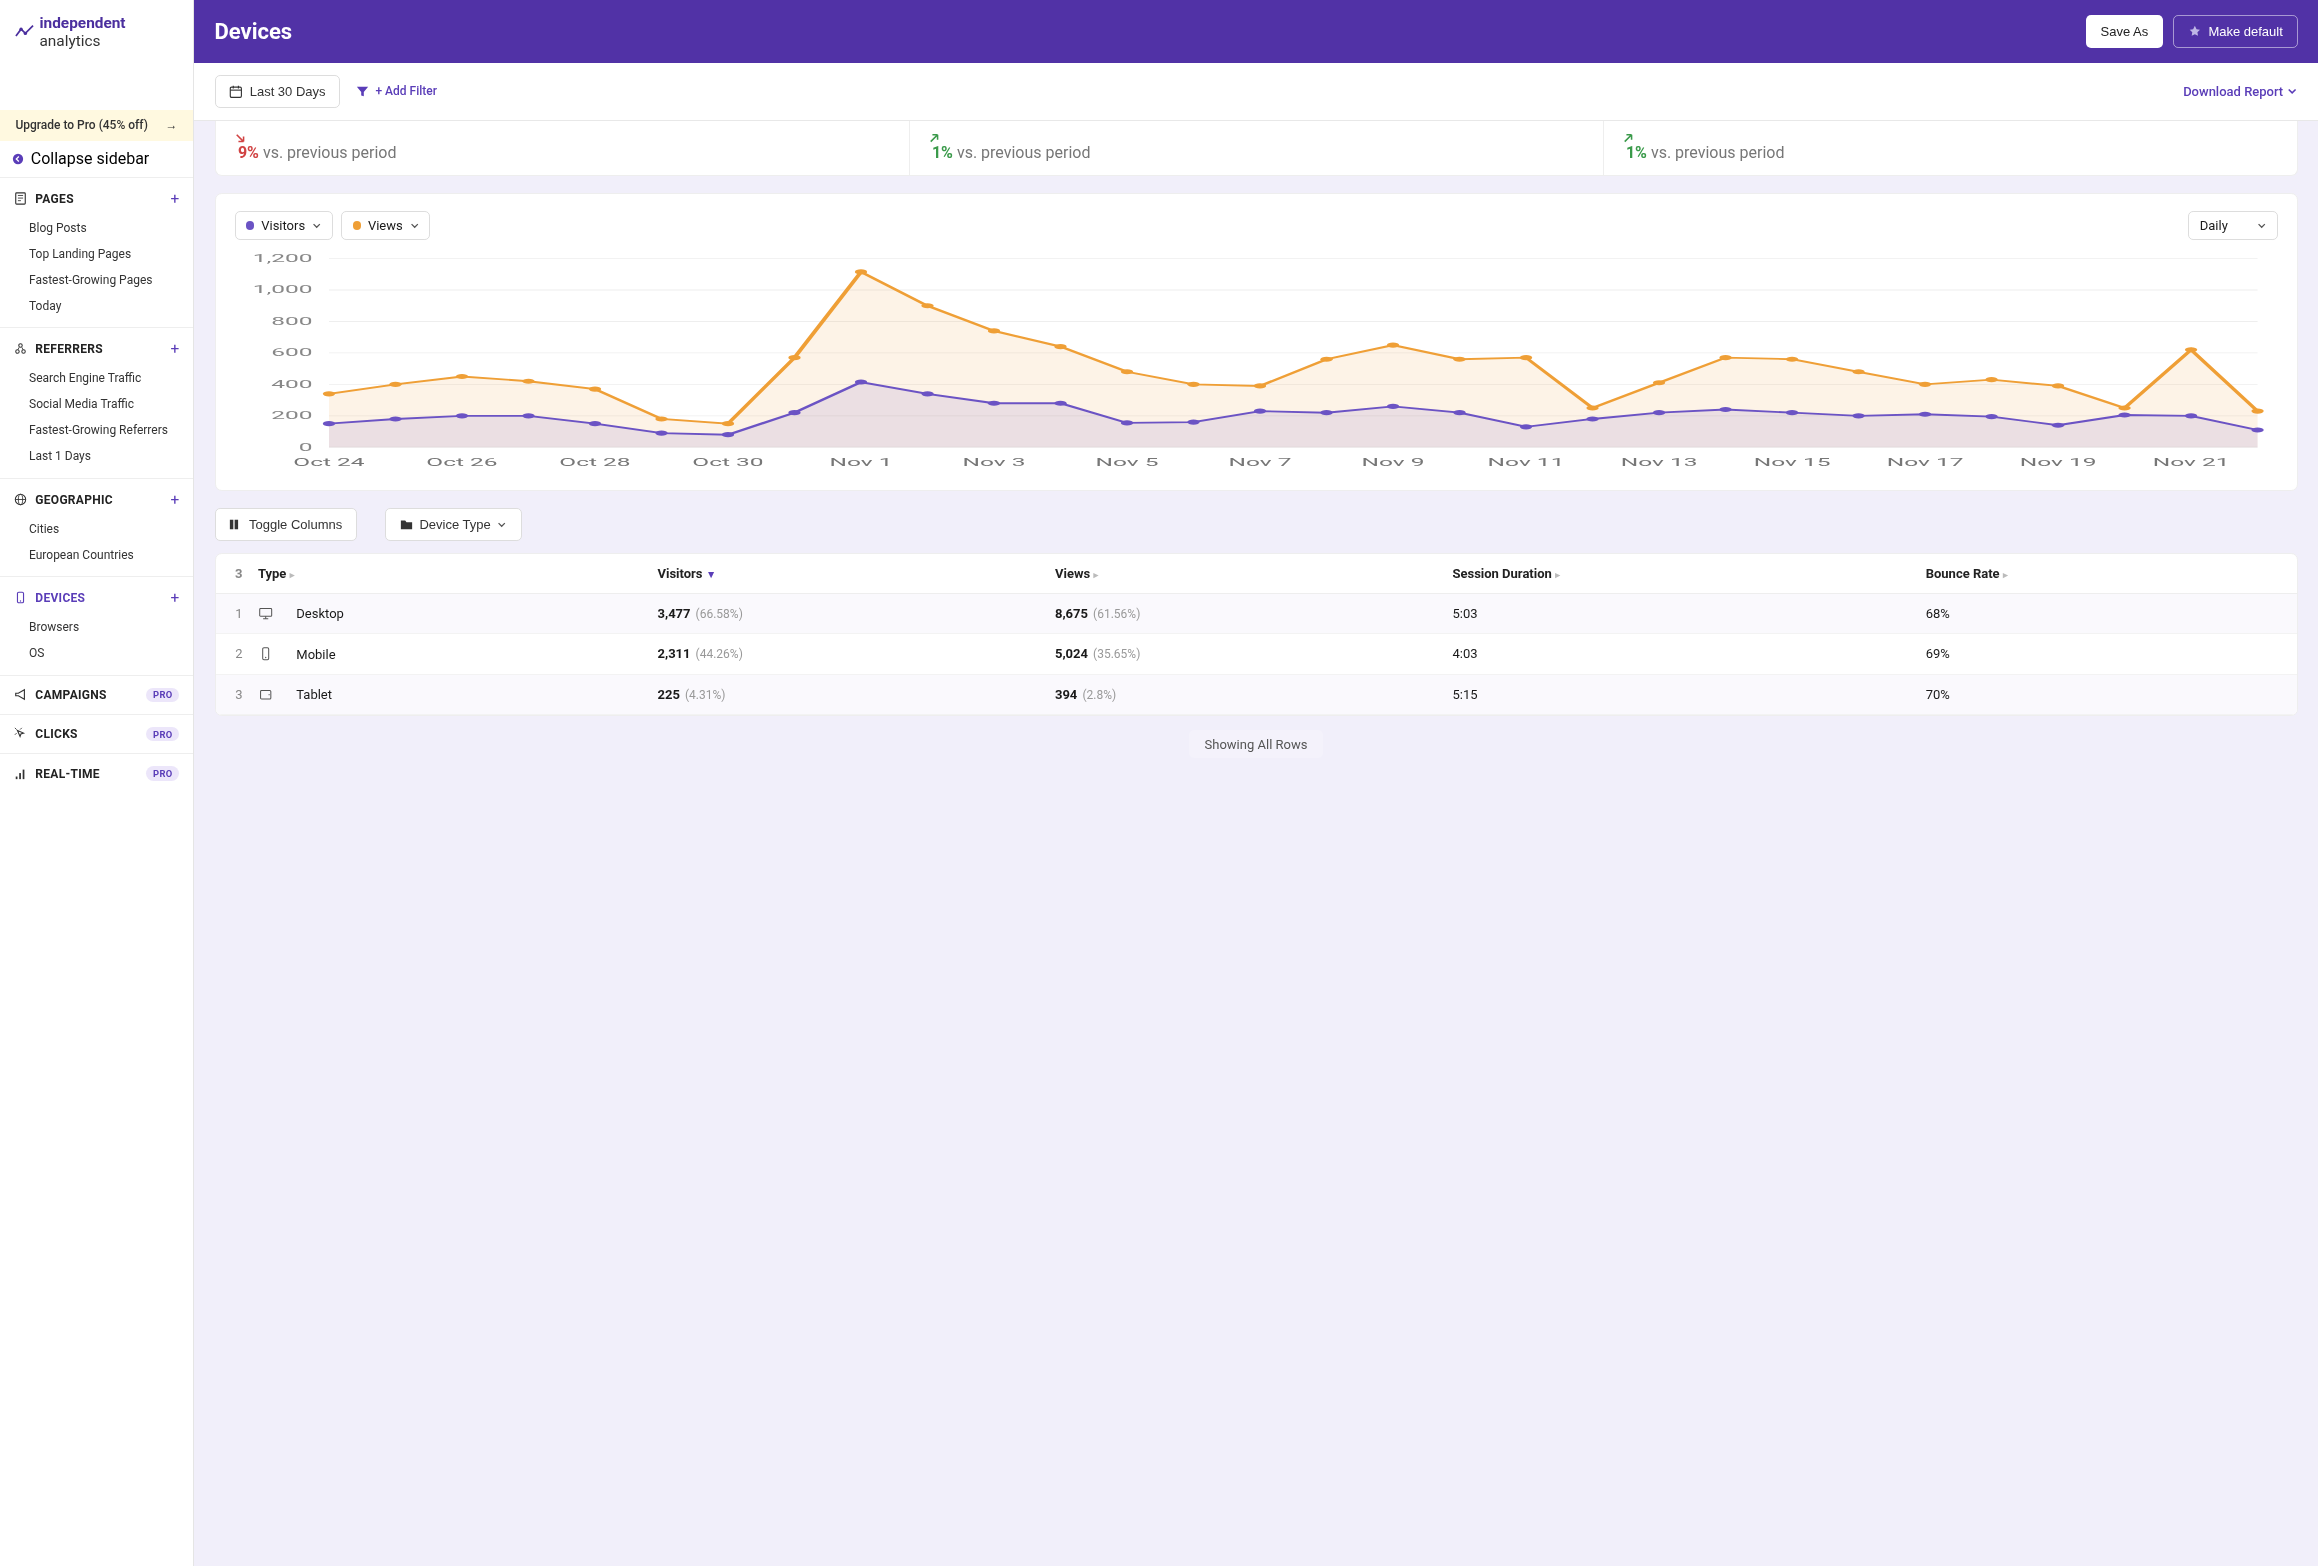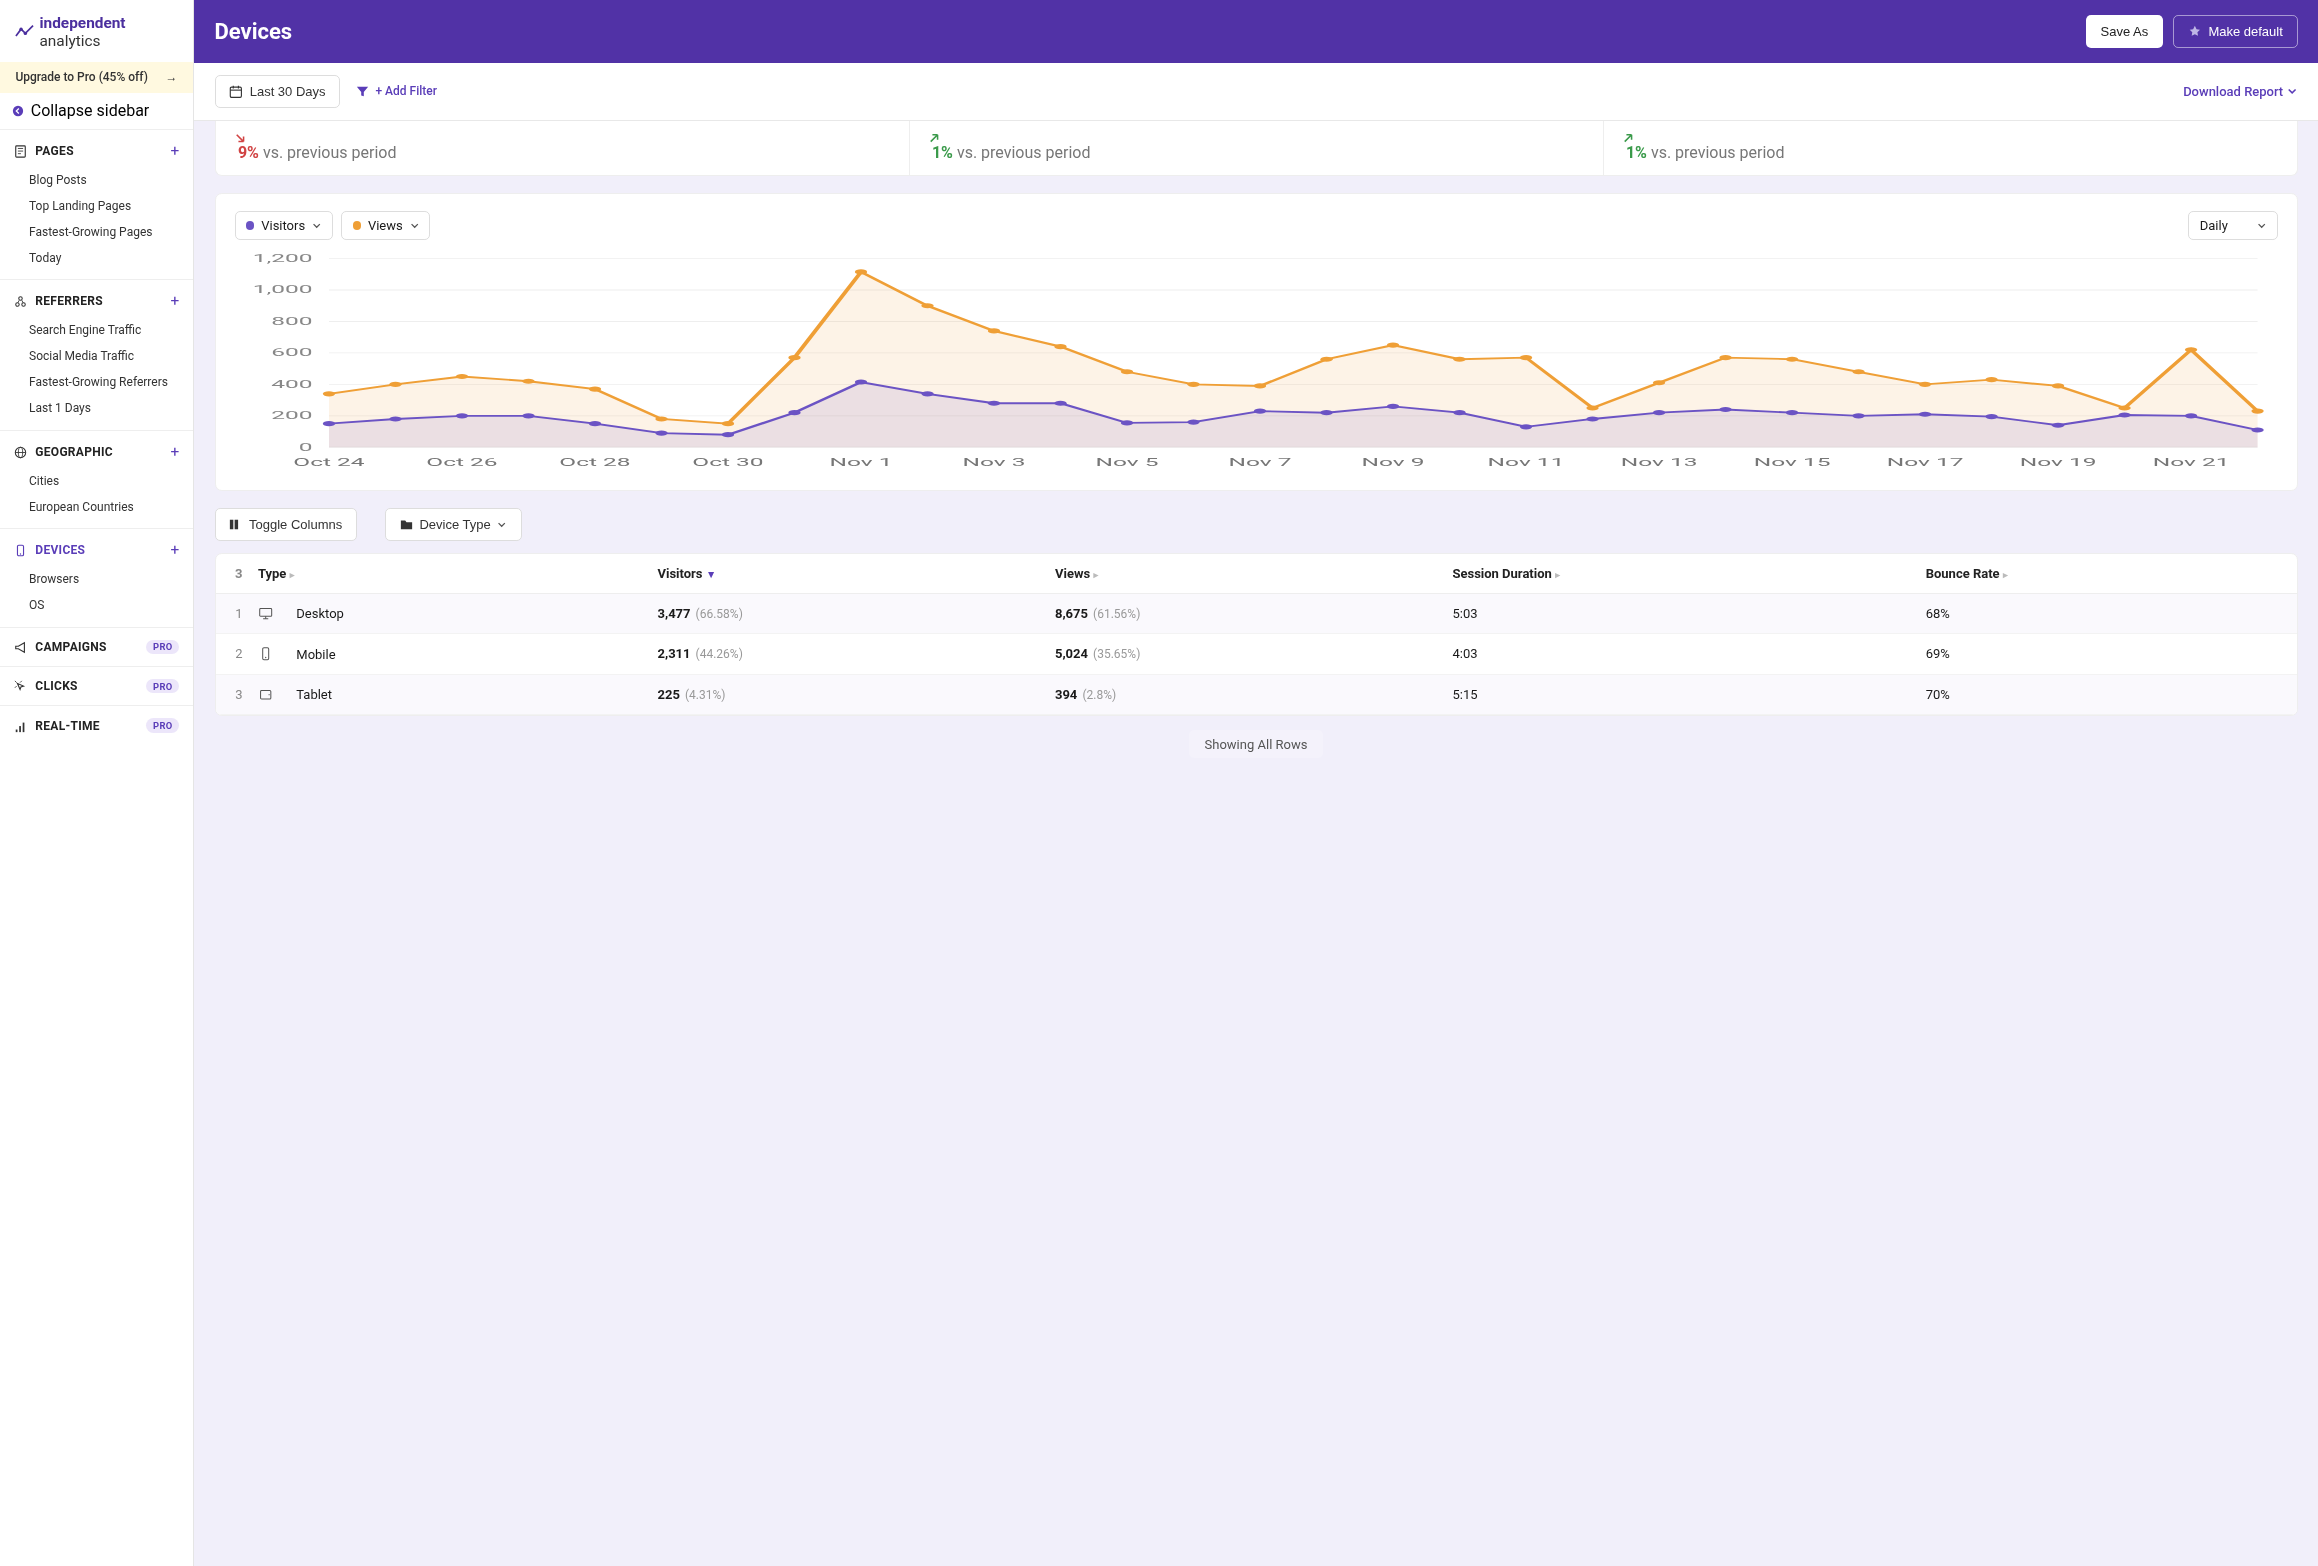--- a/index.html
+++ b/index.html
@@ -2,25 +2,25 @@
 <html style="font-size:13.7px"><head>
 <meta charset="utf-8">
 <style>
 * { box-sizing: border-box; margin: 0; padding: 0; }
 body { font-family: -apple-system, BlinkMacSystemFont, "Segoe UI", Roboto, sans-serif; background: #f1effa; color: #1a1a1a; font-size: 12px; }
 .app { display: flex; min-height: 100vh; }
 .sidebar { width: 194px; background: #fff; border-right: 0.9px solid #e5e5e5; display: flex; flex-direction: column; }
 .logo { padding: 13.7px 15.4px 12px; display: flex; align-items: center; }
 .logo-text { font-size: 15.4px; font-weight: 700; color: #4b2f9e; }
 .logo-text-suffix { font-weight: 400; color: #333; }
-.upgrade-bar { background: #fff9e0; padding: 8.6px 15.4px; font-size: 12px; color: #333; font-weight: 500; display: flex; align-items: center; justify-content: space-between; cursor: pointer; }
+.upgrade-bar { background: #fff9e0; padding: 8.6px 15.4px; font-size: 12px; color: #333; font-weight: 500; display: flex; align-items: center; justify-content: space-between; cursor: pointer; margin-top: 48px; }
 .collapse-row { padding: 8.6px 12px; color: #000000; font-size: 16px; display: flex; align-items: center; gap: 6.8px; cursor: pointer; }
 .nav-section { border-top: 0.9px solid #eee; }
 .nav-header { display: flex; align-items: center; justify-content: space-between; padding: 12px 13.7px 5.1px; }
-.nav-header-left { display: flex; align-items: flex-end; gap: 8.6px; font-weight: 700; font-size: 12px; color: #222; letter-spacing: 0.3px; }
+.nav-header-left { display: flex; align-items: flex-start; gap: 8.6px; font-weight: 700; font-size: 12px; color: #222; letter-spacing: 0.3px; }
 .nav-header.active .nav-header-left { color: #5a3db8; }
 .nav-plus { color: #5a3db8; font-size: 15.4px; font-weight: 400; cursor: pointer; }
 .nav-items { padding: 1.7px 0 8.6px; }
 .nav-item { padding: 6px 13.7px 6px 29px; font-size: 12px; color: #333; cursor: pointer; }
 .pro-badge { background: #ece6fa; color: #5a3db8; font-size: 9.4px; font-weight: 700; padding: 1.7px 6.8px; border-radius: 8.6px; letter-spacing: 0.3px; }
 .nav-header-pro { display:flex; align-items:center; justify-content:space-between; padding: 12px 13.7px; border-top:0.9px solid #eee; }
 .main { flex: 1; display: flex; flex-direction: column; }
 .topbar { background: #5132a6; color: #fff; display: flex; align-items: center; justify-content: space-between; padding: 15.4px 20.5px; }
 .topbar h1 { font-size: 22px; font-weight: 700; }
 .topbar-actions { display: flex; gap: 10.3px; }

